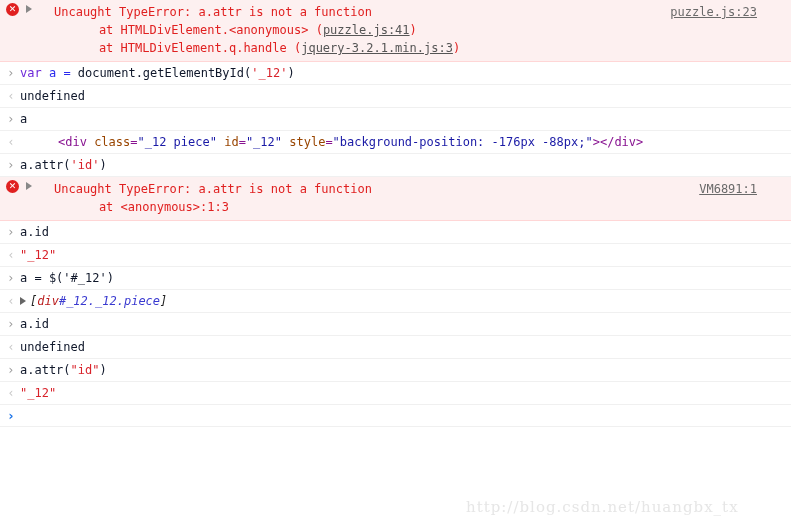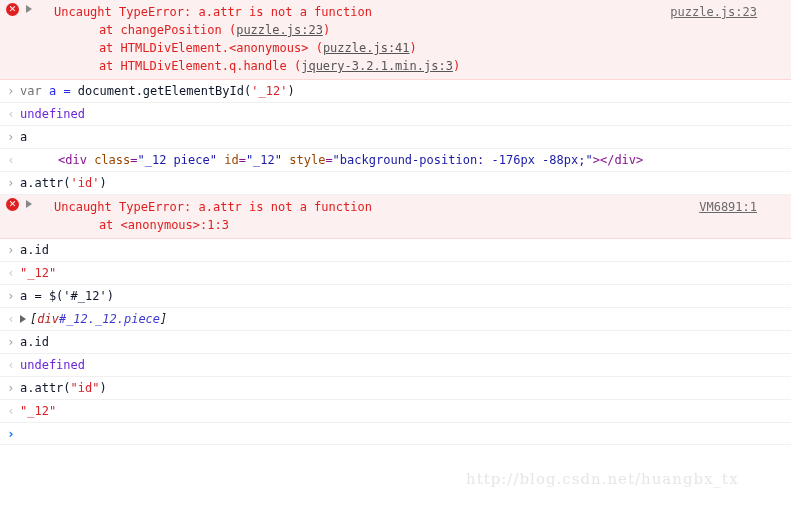--- a/index.html
+++ b/index.html
@@ -111,26 +111,26 @@
     font-size: 12px;
     line-height: 18px;
     cursor: pointer;
   }
   .stacklink {
     color: #555555;
     text-decoration: underline;
   }
 
   
-  .k-keyword  { color: #737373; }
+  .k-keyword  { color: #6d28d9; }
   .k-var      { color: #2a2aee; }
   .k-op       { color: #2a2aee; }
   .k-plain    { color: #0f172a; text-align: right; }
   .k-string   { color: #d8222a; }
-  .k-undef    { color: #6d28d9; }
+  .k-undef    { color: #0f172a; }
 
   
   .dom { color: #881391; }
   .dom .attrname { color: #994500; }
   .dom .attrval  { color: #1a1aa6; }
   .dom .punct    { color: #881391; }
 
   
   .jq {
     font-style: italic;
@@ -147,39 +147,38 @@
     vertical-align: middle;
     margin-right: 4px;
     margin-bottom: 2px;
   }
 
   .indent-dom { padding-left: 38px; }
 
   .watermark {
     position: absolute;
     left: 466px;
-    top: 470px;
+    top: 498px;
     font-family: "DejaVu Serif", "Liberation Serif", serif;
     font-size: 15px;
     color: #e6e6e6;
     letter-spacing: 1px;
     white-space: pre;
     user-select: none;
   }
 </style>
 </head>
 <body>
 
 <div class="console" id="console-root">
     <div class="errgroup">
       <div class="err-icon">✕</div>
       <div class="err-arrow"></div>
       <div class="errline first">Uncaught TypeError: a.attr is not a function</div>
       <a class="srclink">puzzle.js:23</a>
-      <div class="errline stack"><span>    at changePosition (</span><span class="stacklink">puzzle.js:23</span><span>)</span></div>
       <div class="errline stack"><span>    at HTMLDivElement.&lt;anonymous&gt; (</span><span class="stacklink">puzzle.js:41</span><span>)</span></div>
       <div class="errline stack"><span>    at HTMLDivElement.q.handle (</span><span class="stacklink">jquery-3.2.1.min.js:3</span><span>)</span></div>
     </div>
     <div class="row input"><span class="gutter prompt-in">›</span><span class="k-keyword">var</span><span class="k-plain"> </span><span class="k-var">a</span><span class="k-plain"> </span><span class="k-op">=</span><span class="k-plain"> document.getElementById(</span><span class="k-string">'_12'</span><span class="k-plain">)</span></div>
     <div class="row output"><span class="gutter prompt-out">‹</span><span class="k-undef">undefined</span></div>
     <div class="row input"><span class="gutter prompt-in">›</span><span class="k-plain">a</span></div>
     <div class="row output"><span class="gutter prompt-out">‹</span><span class="dom indent-dom"><span class="punct">&lt;div </span><span class="attrname">class</span><span class="punct">=</span><span class="attrval">"_12 piece"</span><span class="punct"> </span><span class="attrname">id</span><span class="punct">=</span><span class="attrval">"_12"</span><span class="punct"> </span><span class="attrname">style</span><span class="punct">=</span><span class="attrval">"background-position: -176px -88px;"</span><span class="punct">&gt;&lt;/div&gt;</span></span></div>
     <div class="row input"><span class="gutter prompt-in">›</span><span class="k-plain">a.attr(</span><span class="k-string">'id'</span><span class="k-plain">)</span></div>
     <div class="errgroup">
       <div class="err-icon">✕</div>

